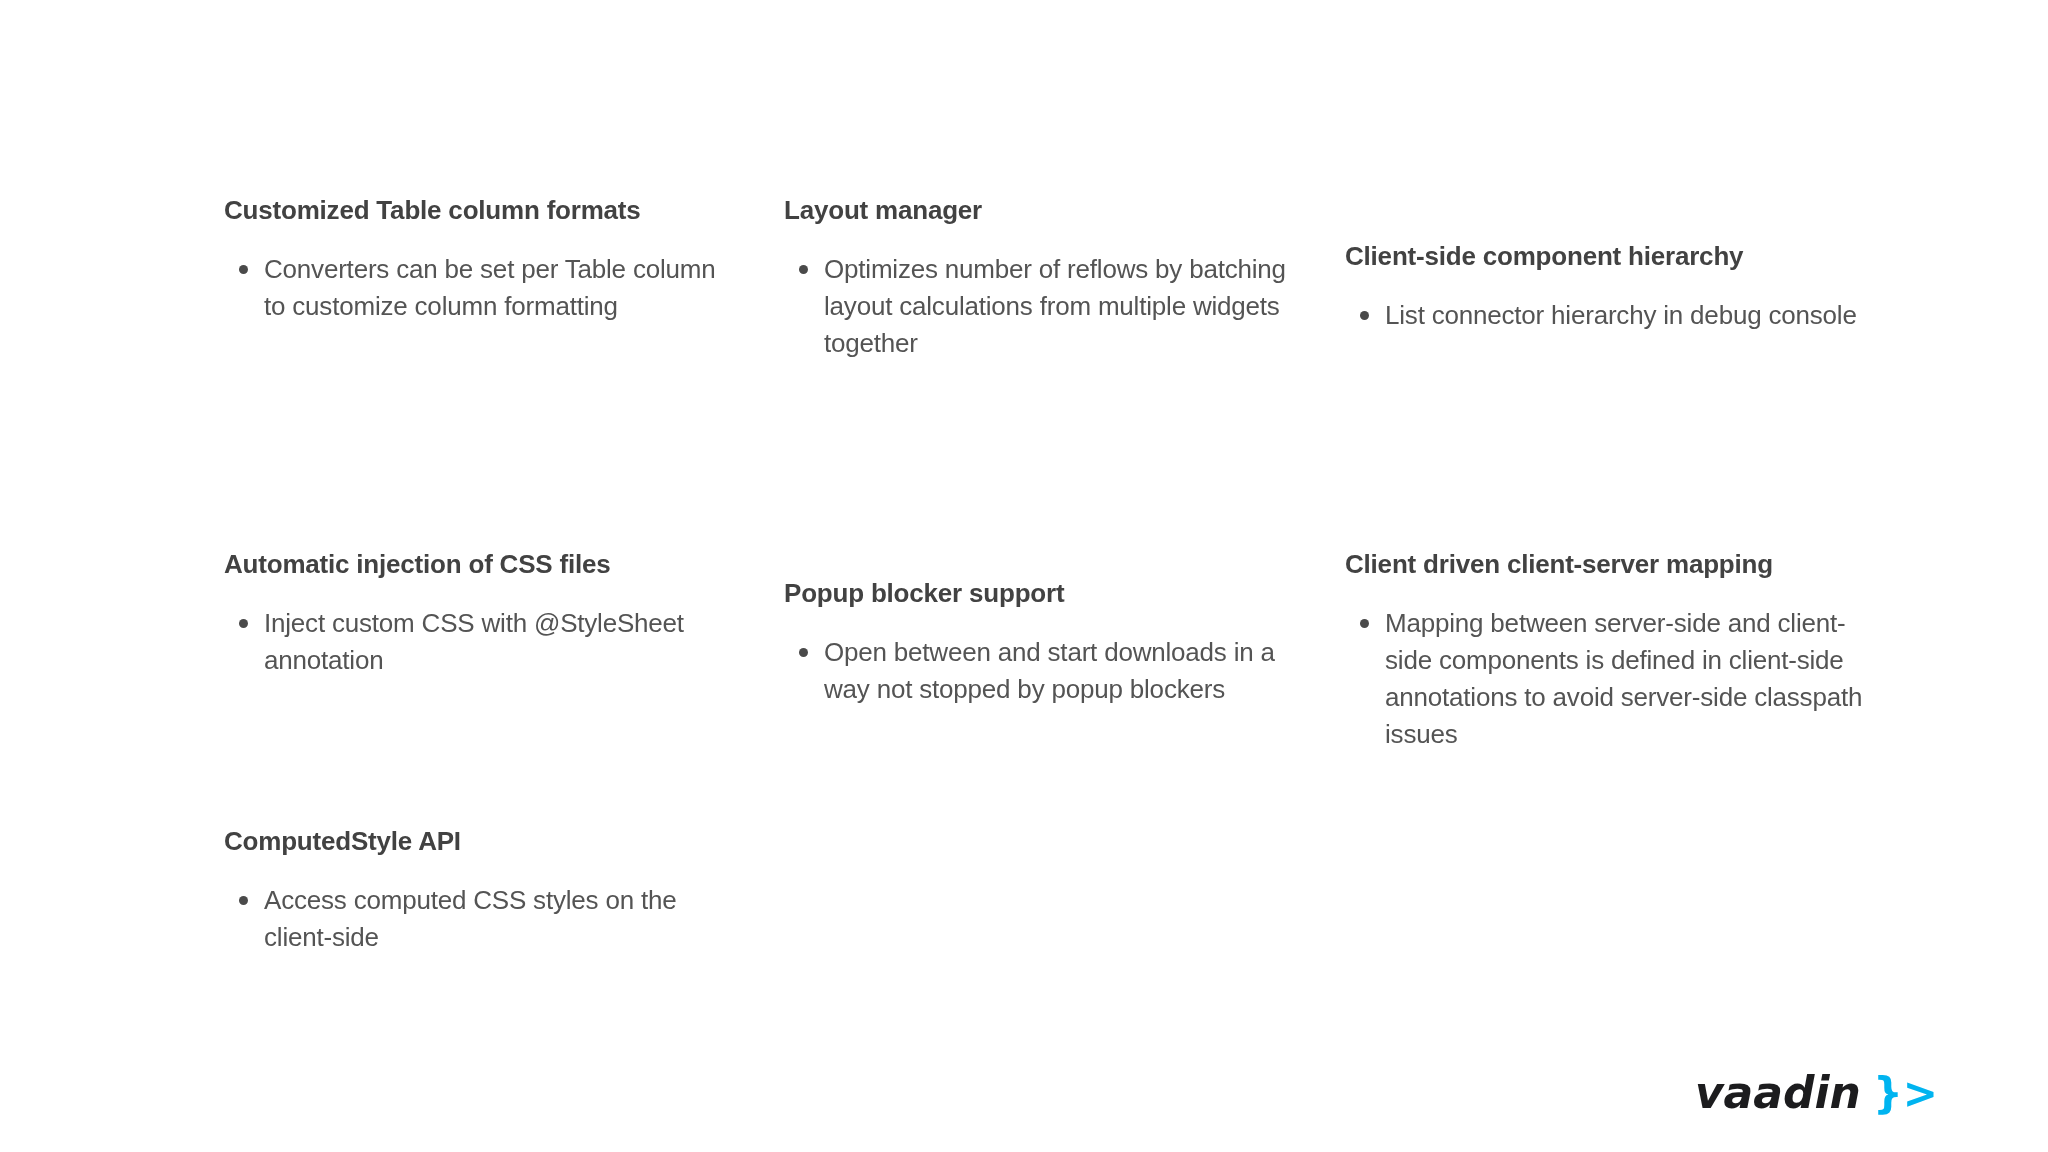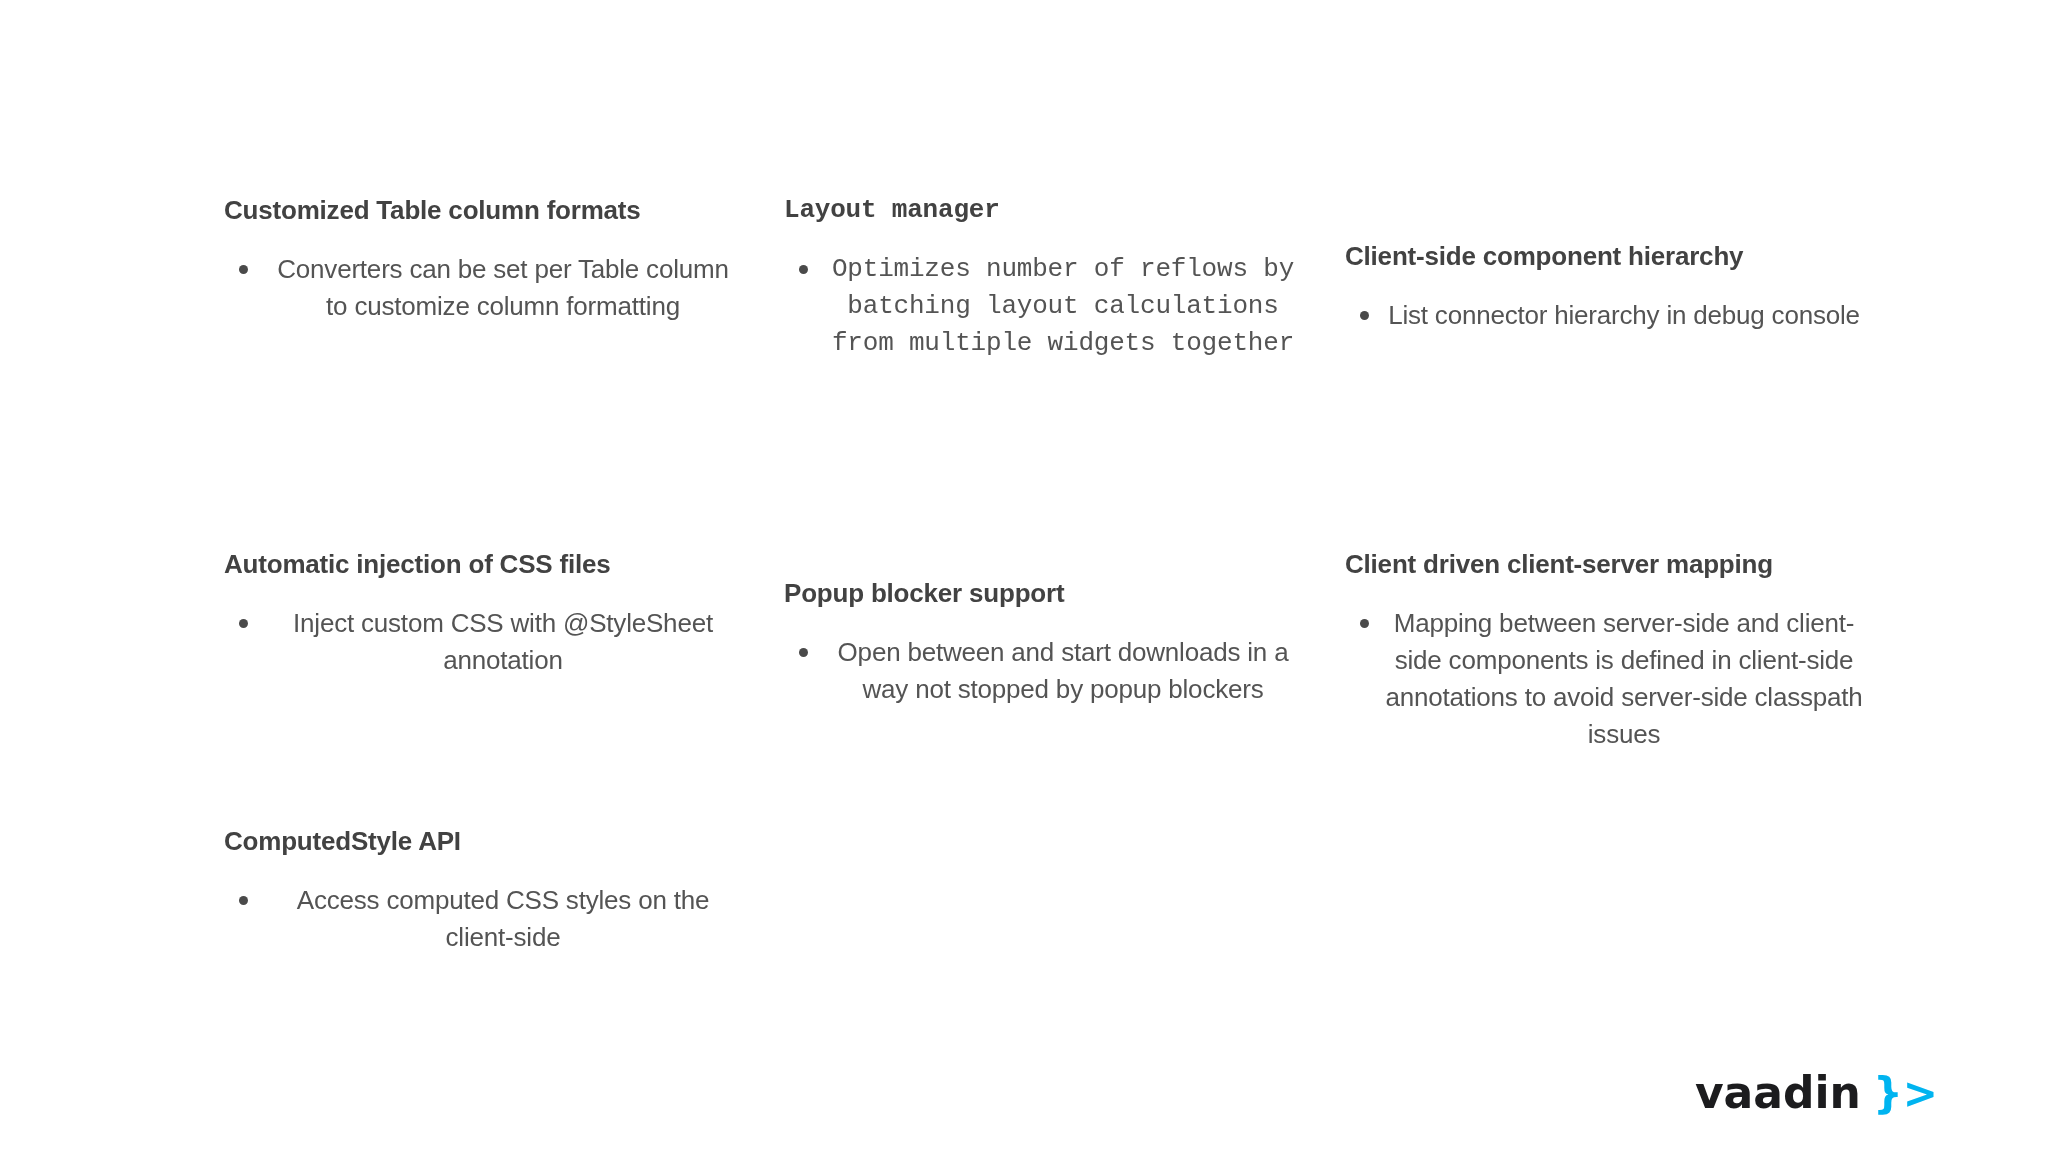--- a/index.html
+++ b/index.html
@@ -28,21 +28,20 @@
     font-weight: bold;
     line-height: 37px;
     letter-spacing: -0.2px;
     color: #424242;
   }
   .bullets {
     margin: 22px 0 0 0;
     padding: 0 0 0 40px;
     list-style: none;
     max-width: 478px;
-    text-align: center;
   }
   .bullet {
     position: relative;
     font-size: 26px;
     line-height: 37px;
     letter-spacing: -0.2px;
     color: #545454;
   }
   .bullet::before {
     content: "";
@@ -57,20 +56,21 @@
     right: 46px; bottom: 34px;
     display: flex;
     align-items: baseline;
   }
   .logo-word {
     font-family: "DejaVu Sans", sans-serif;
     font-size: 44px;
     font-weight: bold;
     letter-spacing: 0px;
     color: #1c1c1e;
+    font-style: italic;
   }
   .logo-symbol {
     font-family: "DejaVu Sans", sans-serif;
     font-size: 42px;
     font-weight: bold;
     margin-left: 12px;
     color: #00b4f0;
   }
 </style>
 </head>
@@ -89,21 +89,21 @@
         <ul class="bullets">
           <li class="bullet">Inject custom CSS with @StyleSheet annotation</li>
         </ul>
       </section>
       <section class="block" style="grid-area: 3 / 1;">
         <h2 class="block-title">ComputedStyle API</h2>
         <ul class="bullets">
           <li class="bullet">Access computed CSS styles on the client-side</li>
         </ul>
       </section>
-      <section class="block" style="grid-area: 1 / 2; font-family: Liberation Mono, monospace;">
+      <section class="block" style="grid-area: 1 / 2;">
         <h2 class="block-title">Layout manager</h2>
         <ul class="bullets">
           <li class="bullet">Optimizes number of reflows by batching layout calculations from multiple widgets together</li>
         </ul>
       </section>
       <section class="block" style="grid-area: 2 / 2; margin-top: 29px;">
         <h2 class="block-title">Popup blocker support</h2>
         <ul class="bullets">
           <li class="bullet">Open between and start downloads in a way not stopped by popup blockers</li>
         </ul>

